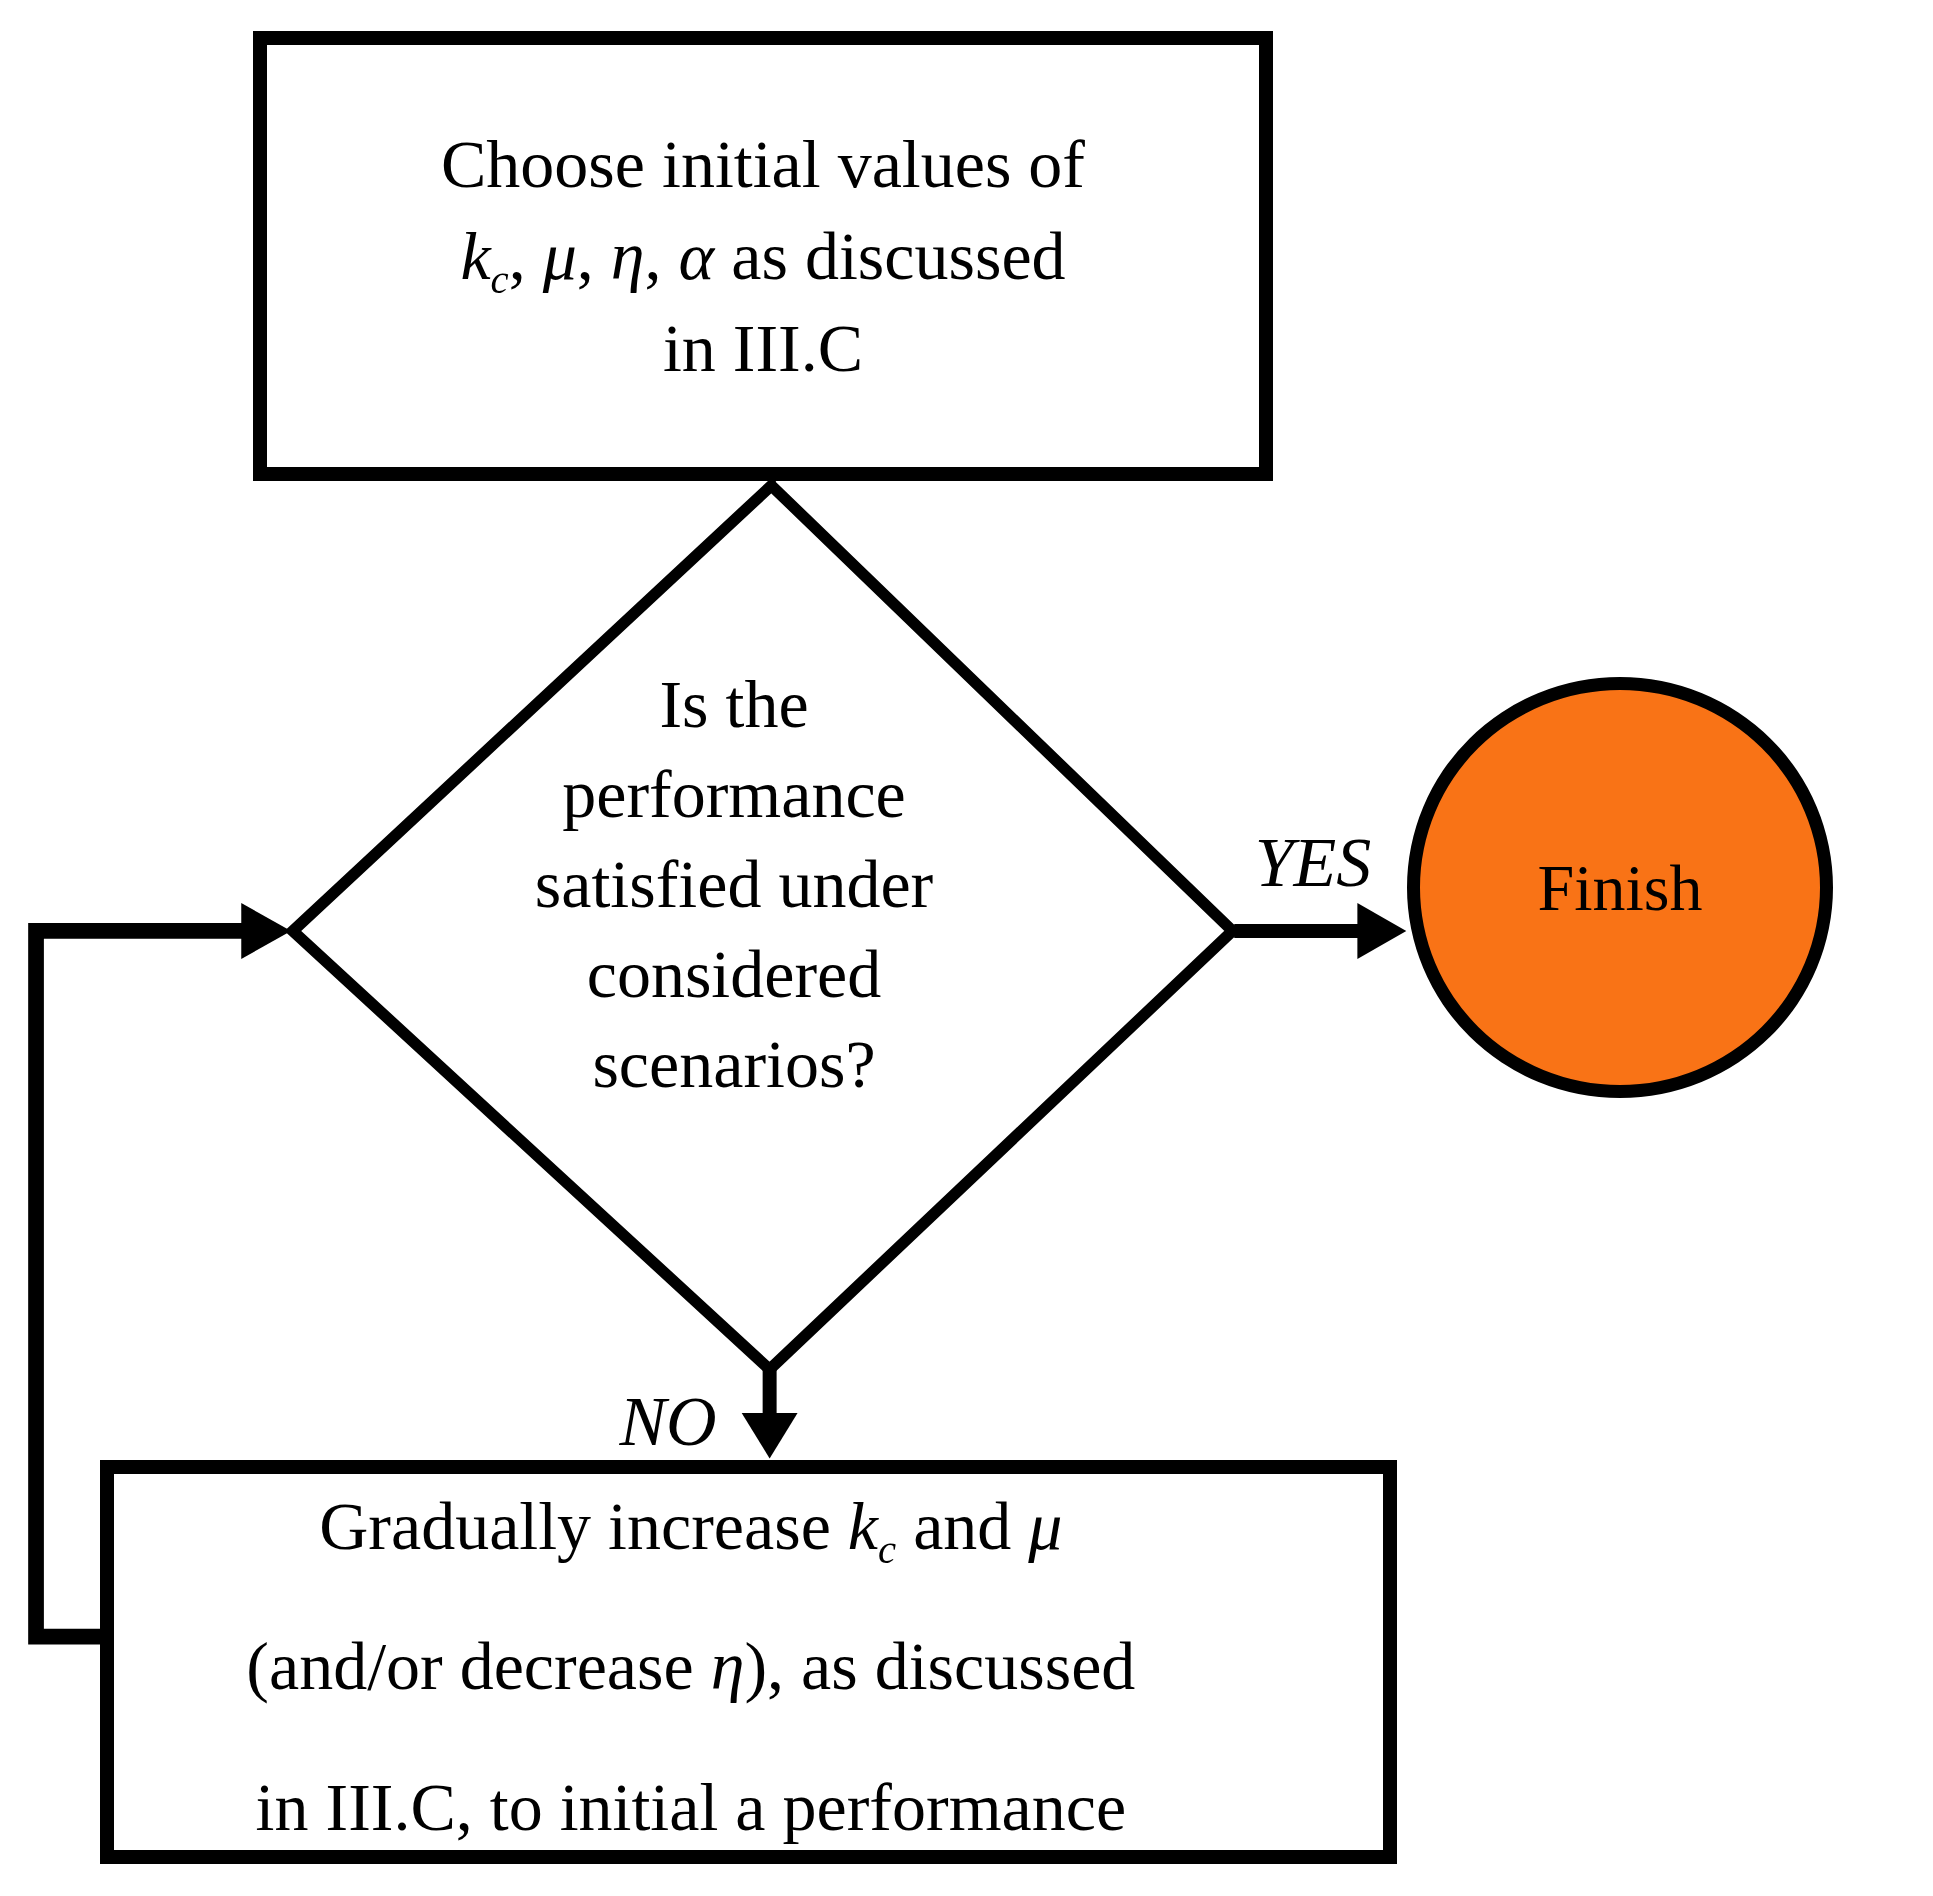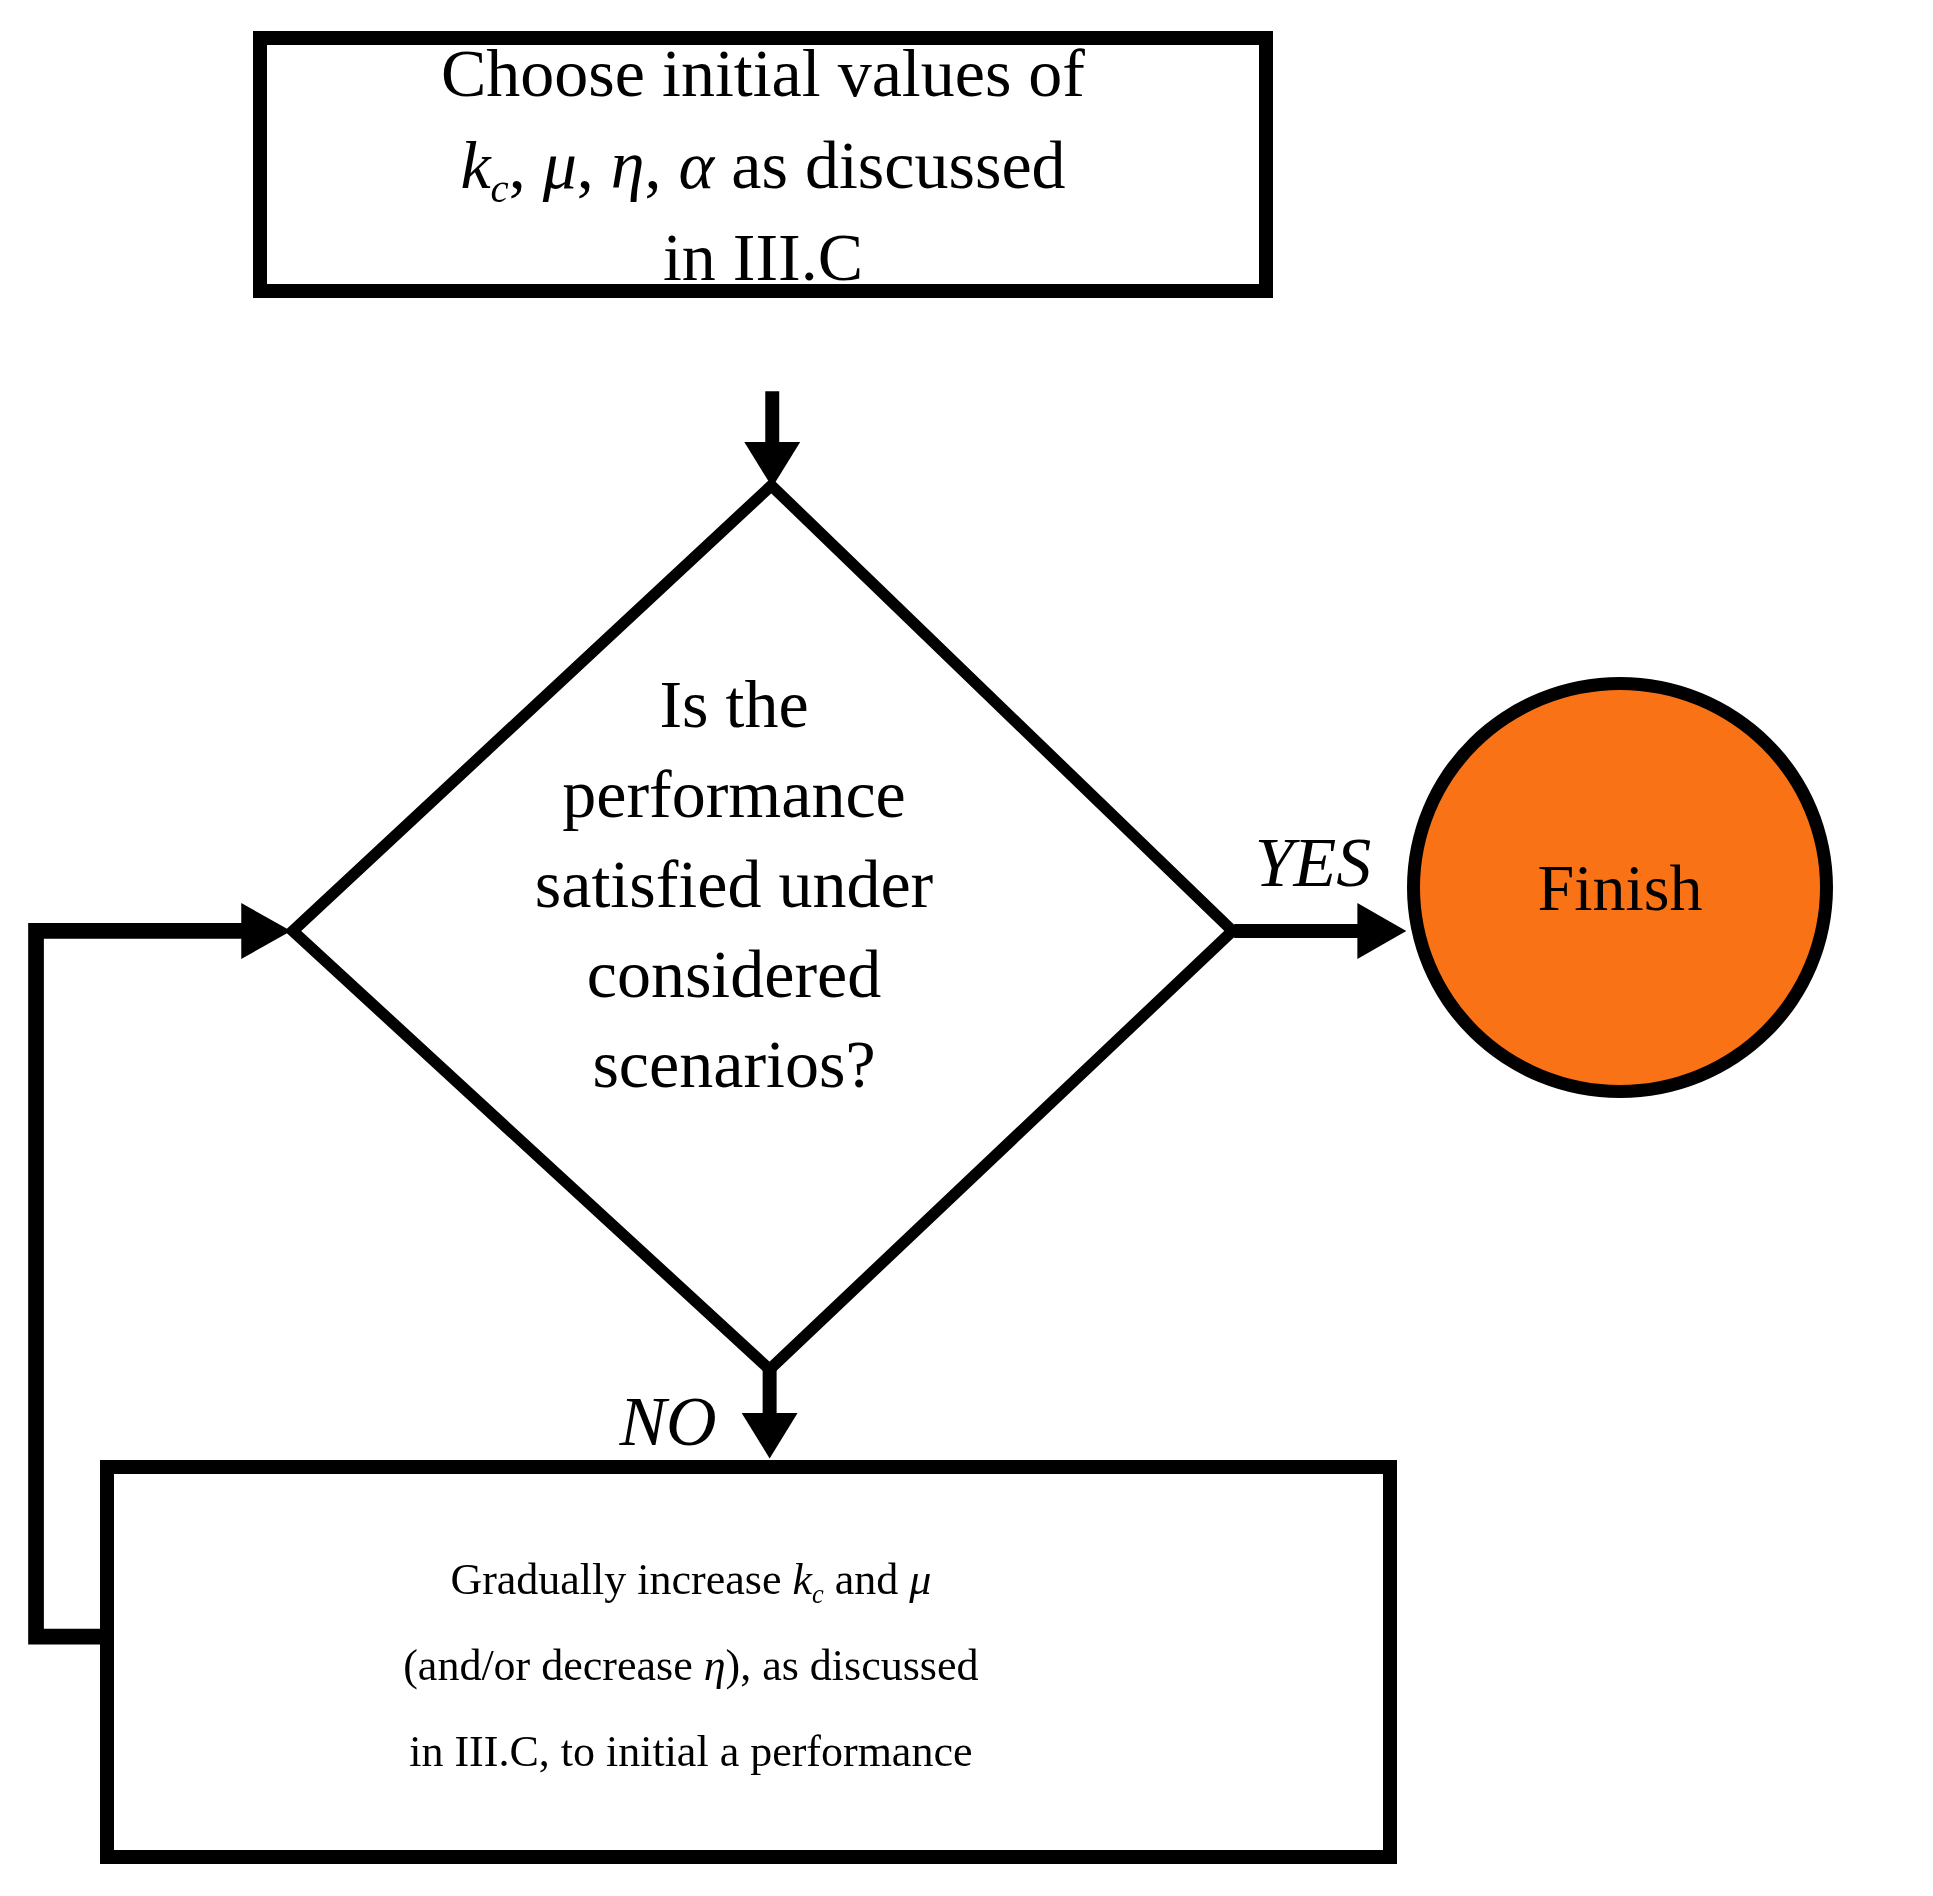--- a/index.html
+++ b/index.html
@@ -19,27 +19,27 @@
     border: 14px solid #000000;
     background: #ffffff;
     display: flex;
     flex-direction: column;
     align-items: center;
     justify-content: center;
     text-align: center;
     z-index: 2;
   }
   .start-box {
-    left: 253px; top: 31px; width: 1020px; height: 267px;
+    left: 253px; top: 31px; width: 1020px; height: 450px;
     font-size: 68px; line-height: 92px;
   }
   .action-box {
     left: 100px; top: 1460px; width: 1297px; height: 404px;
-    font-size: 44px; line-height: 86px;
-    justify-content: center;
+    font-size: 68px; line-height: 86px;
+    justify-content: space-between;
     padding: 8.7px 131px 0 15.7px;
   }
   .terminator {
     position: absolute;
     box-sizing: border-box;
     left: 1407px; top: 677px; width: 426px; height: 421px;
     border: 13px solid #000000;
     border-radius: 50%;
     background: #f97316;
     display: flex;

